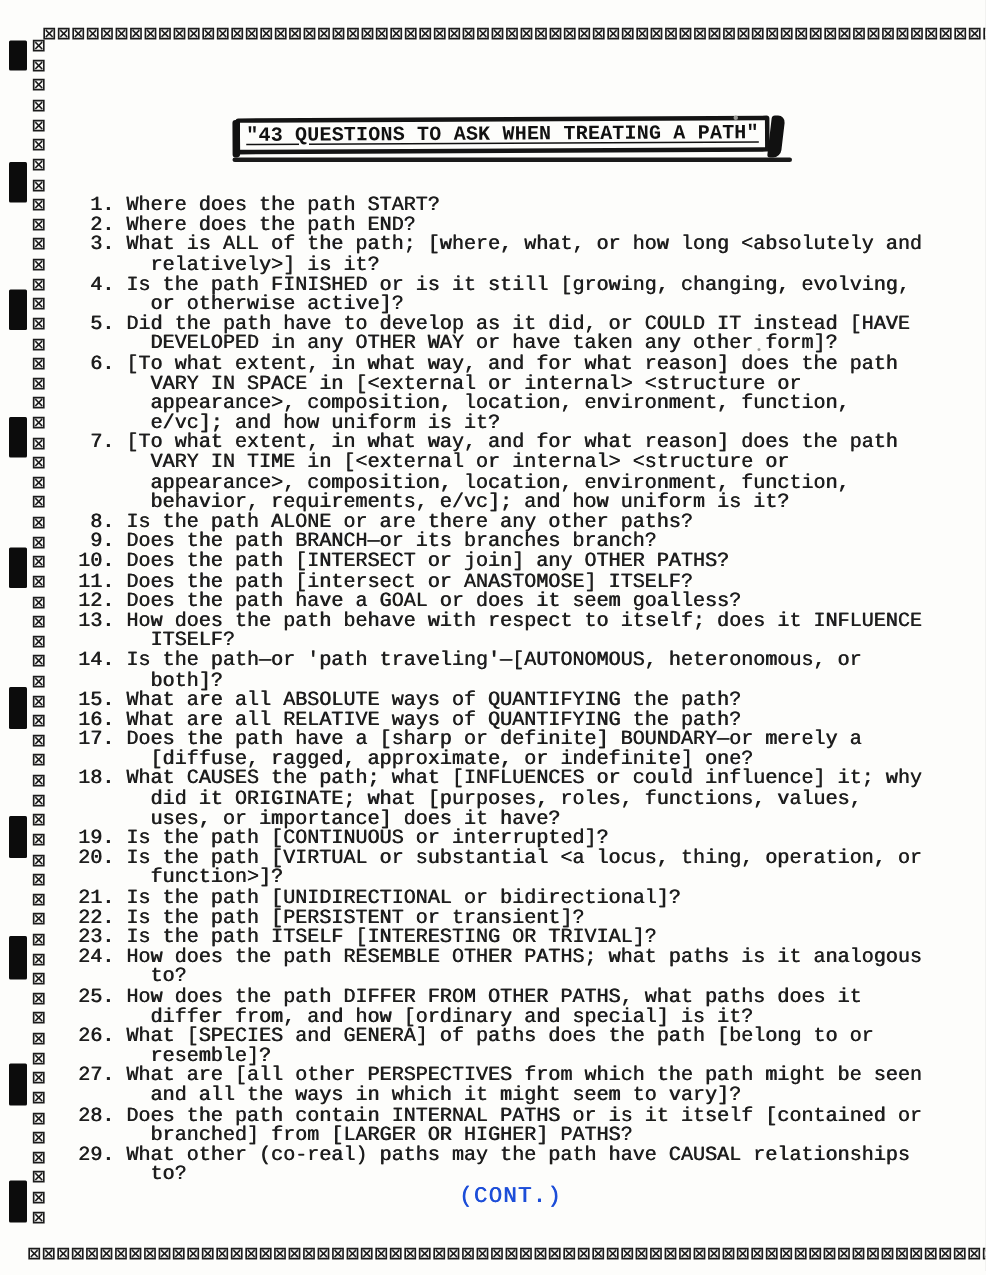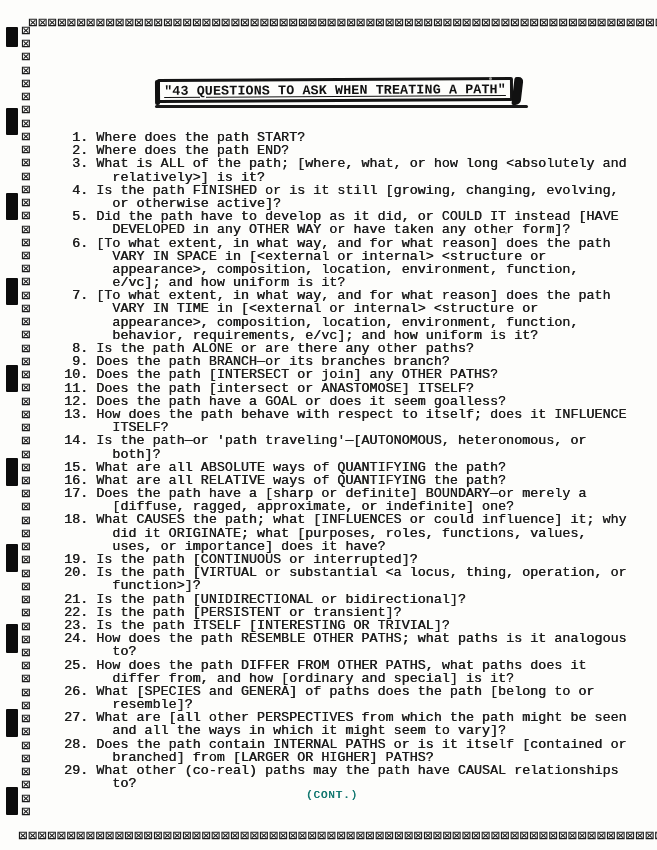--- a/index.html
+++ b/index.html
@@ -54,29 +54,29 @@
     font-weight:bold;font-size:13.4px;letter-spacing:0.1px;color:#111;
     text-decoration:underline;text-underline-offset:2px;
     white-space:pre;
   }
   .title-rule{
     position:absolute;left:155px;top:105px;width:373px;height:3px;
     background:#1a1a1a;border-radius:2px;
   }
   
   .questions-list{
-    position:absolute;left:64px;top:131px;
+    position:absolute;left:52px;top:131px;
     color:#1e1e1e;font-size:13.4px;line-height:13.2px;
     white-space:pre;
     text-shadow:0.4px 0 currentColor;
   }
   .q-line{height:13.2px;}
   .cont-note{
     position:absolute;left:306px;top:789px;
-    font-size:11px;color:#0f766e;letter-spacing:0.8px;
+    font-size:15px;color:#1d4ed8;letter-spacing:0.8px;
     text-shadow:0.4px 0 currentColor;white-space:pre;
   }
   .speck{position:absolute;background:#9a9a96;border-radius:50%;}
   .speck1{left:489px;top:77px;width:3px;height:3px;}
   .speck2{left:505px;top:232px;width:2px;height:2px;}
 </style>
 </head>
 <body>
 
 <div class="page">

